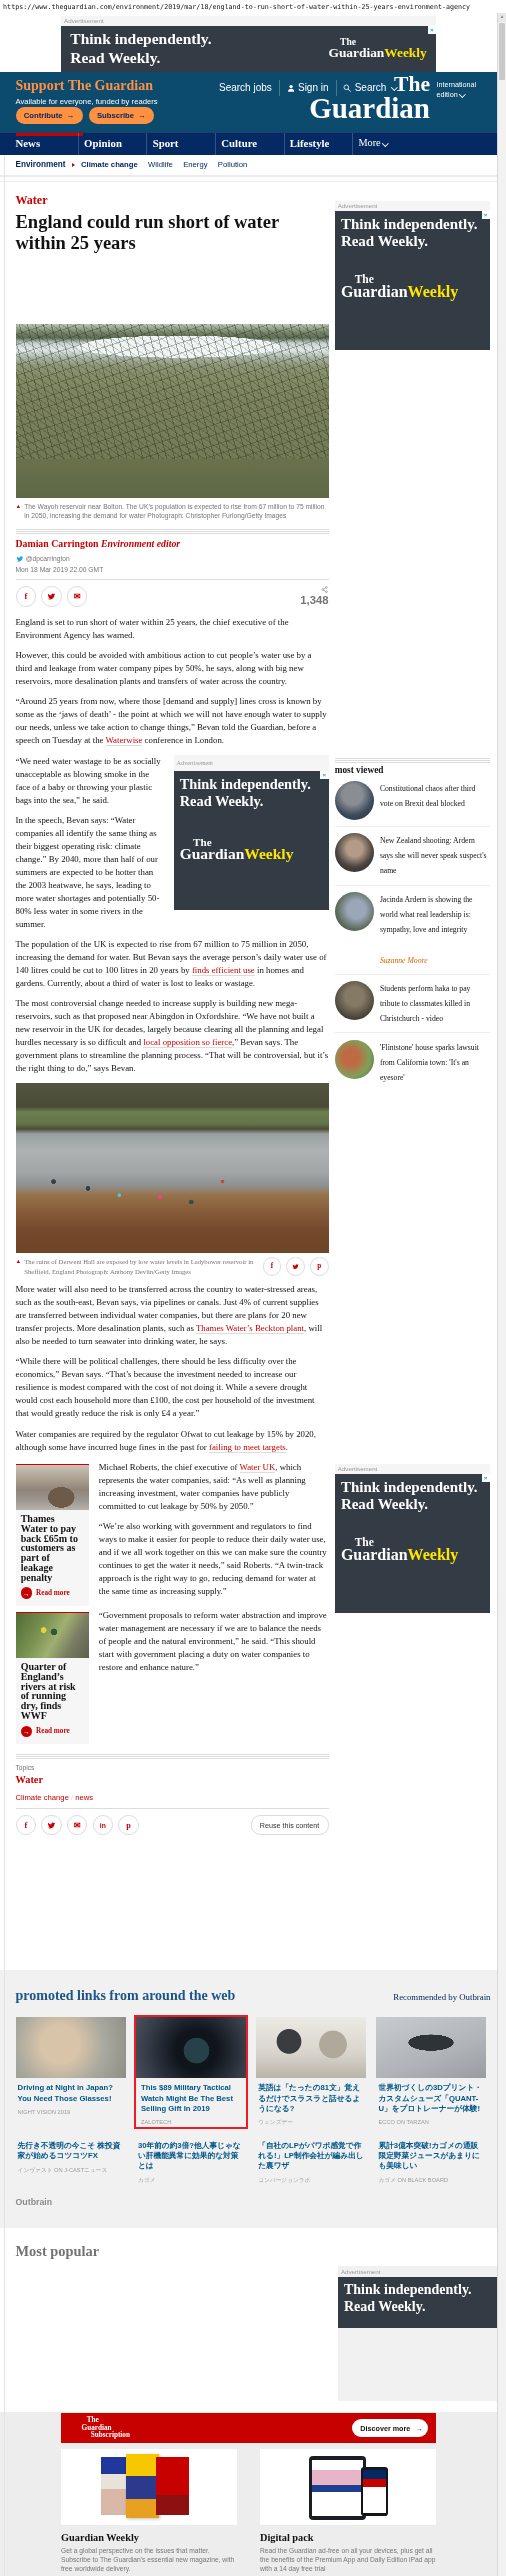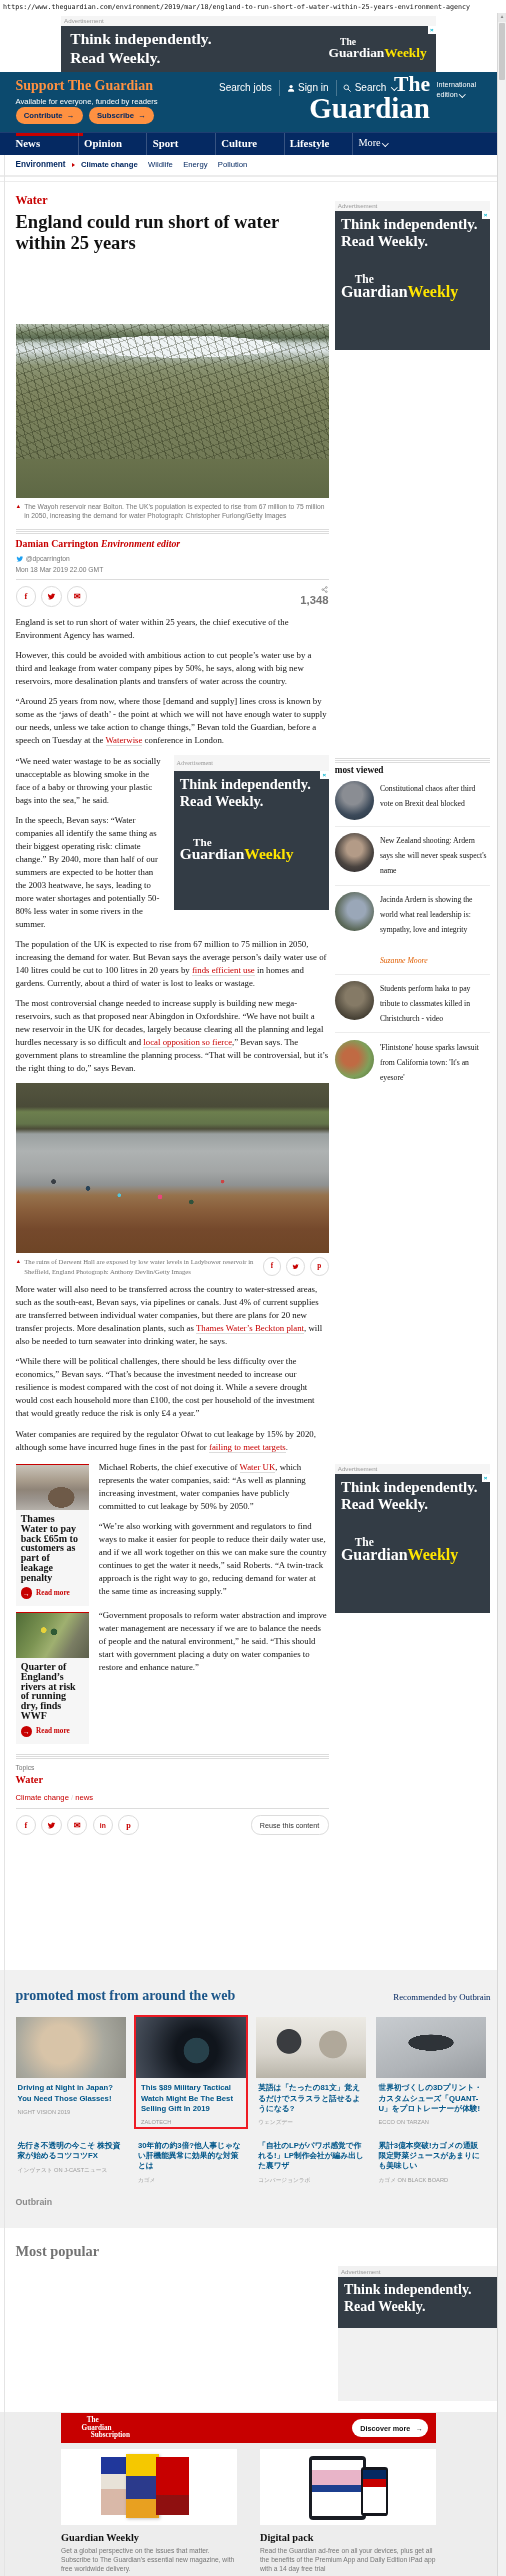--- a/index.html
+++ b/index.html
@@ -467,21 +467,21 @@
           </div>
         <div class="gw-logo"><span class="the">The</span><span>Guardian</span><span class="wk">Weekly</span></div>
         <div class="ad-close">×</div>
       </div>
     </div>
   </div>
 </div>
 
 <div class="promoted">
   <div class="promo-head">
-    <div class="promo-title">promoted most from around the web</div>
+    <div class="promo-title">promoted links from around the web</div>
     <div class="promo-reco">Recommended by Outbrain</div>
   </div>
   <div class="promo-grid" id="promo-grid">
       <div class="pcard">
         <div class="pimg pimg1"></div>
         <div class="ptitle">Driving at Night in Japan? You Need Those Glasses!</div>
         <div class="psource">NIGHT VISION 2019</div>
       </div>
       <div class="pcard hl">
         <div class="pimg pimg2"></div>

